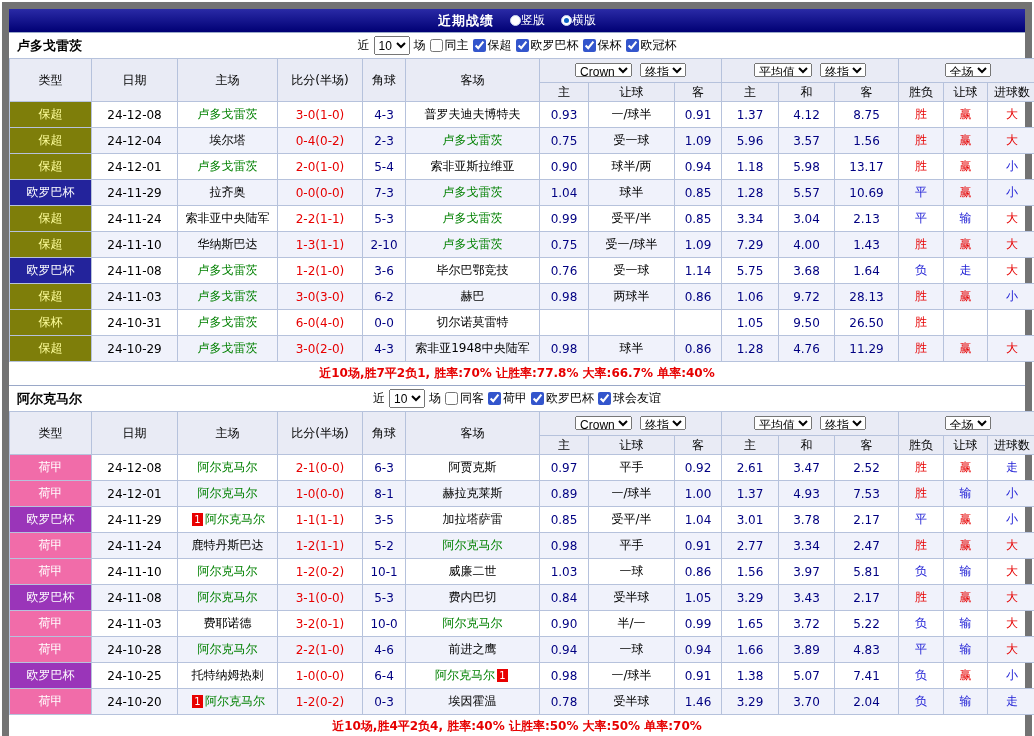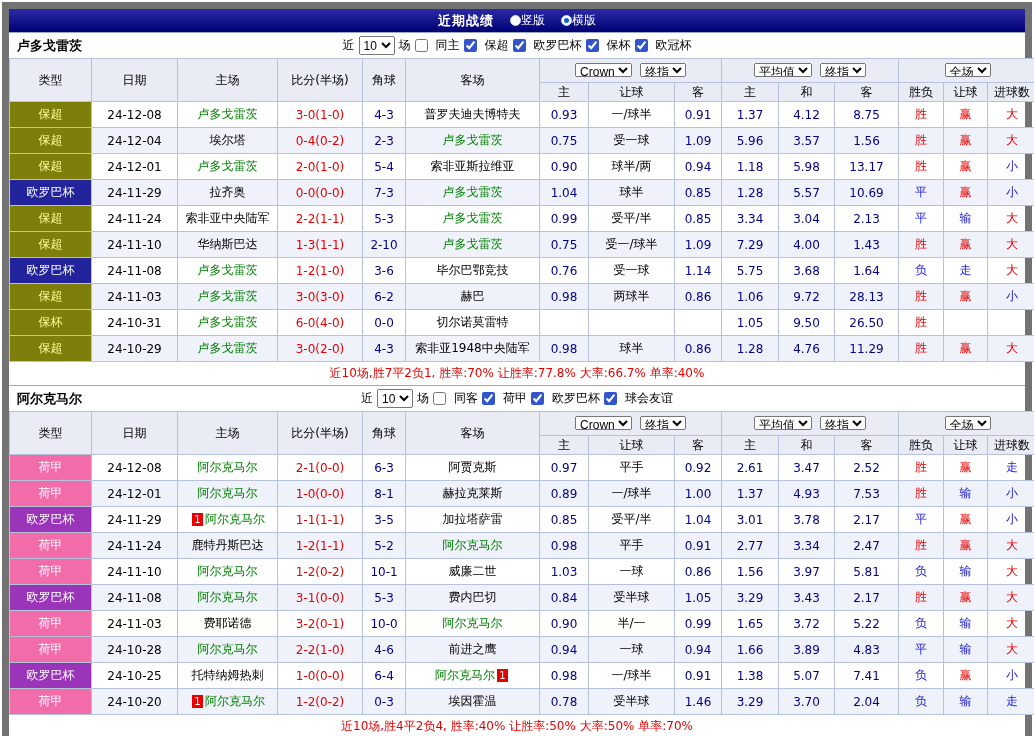--- a/index.html
+++ b/index.html
@@ -44,21 +44,21 @@
     height: 26px;
     display: flex;
     align-items: center;
     background: #fff;
     border-top: 1px solid #9aa8c8;
   }
   .section:first-of-type .section-head { border-top: none; }
   .team-title { position: absolute; left: 8px; font-weight: bold; font-size: 13px; }
   .filters { margin: 0 auto; display: inline-flex; align-items: center; gap: 4px; }
   .filters select { font-size: 12px; height: 19px; }
-  .cb { display: inline-flex; align-items: center; gap: 8px; cursor: pointer; }
+  .cb { display: inline-flex; align-items: center; gap: 2px; cursor: pointer; }
   input[type="checkbox"] { width: 13px; height: 13px; accent-color: #3355cc; margin: 0; }
 
   
   table { border-collapse: collapse; table-layout: fixed; width: 100%; }
   th, td {
     border: 1px solid #b6c2dc;
     text-align: center;
     vertical-align: middle;
     overflow: hidden;
     white-space: nowrap;
@@ -90,20 +90,21 @@
     font-size: 10px; width: 11px; height: 13px; line-height: 13px;
     margin: 0 2px; text-align: center;
   }
 
   
   .summary {
     height: 23px;
     display: flex; align-items: center; justify-content: center;
     color: #e60000;
     background: #fff;
+    font-weight: bold;
   }
 </style>
 </head>
 <body>
 
 <div class="page">
 
   <div class="titlebar">
     <span class="tb-title">近期战绩</span>
     <label class="radio">

